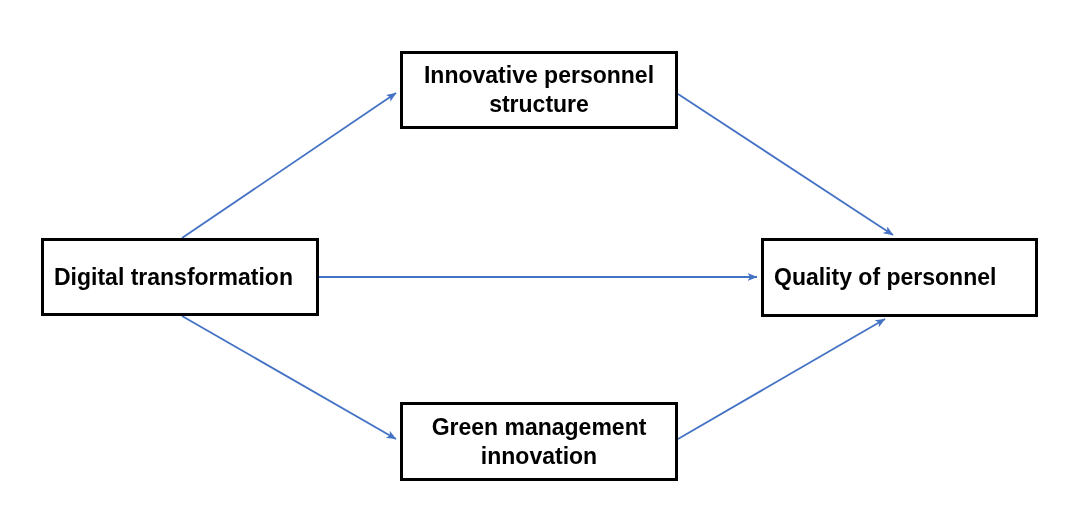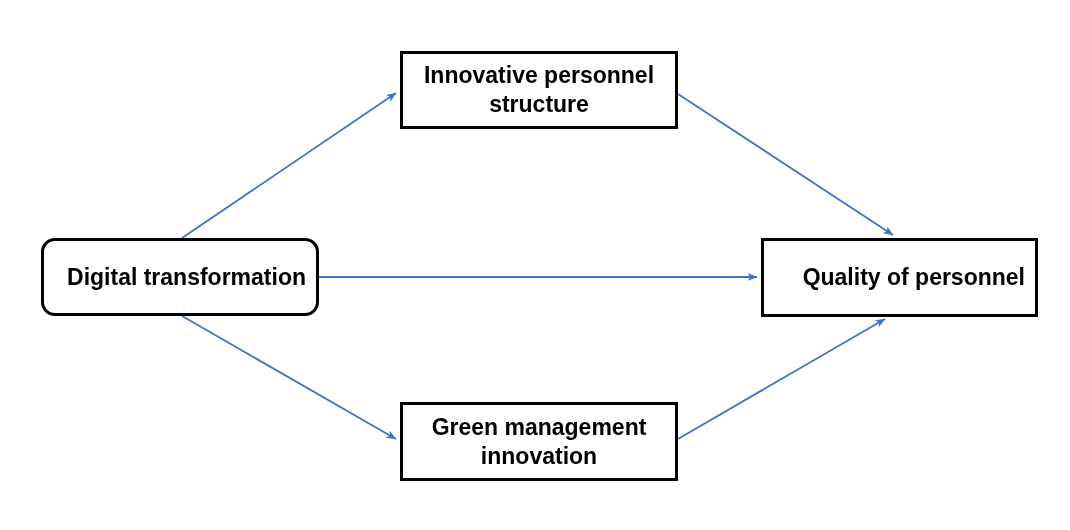--- a/index.html
+++ b/index.html
@@ -22,29 +22,29 @@
     width: 1070px;
     height: 530px;
   }
   .node {
     position: absolute;
     box-sizing: border-box;
     border: 3px solid #000000;
     background: #ffffff;
     display: flex;
     align-items: center;
-    justify-content: flex-end;
+    justify-content: flex-start;
     text-align: center;
     font-weight: bold;
     font-size: 23px;
     line-height: 1.25;
     color: #000000;
     padding: 2px 10px;
   }
-  .node-digital   { left: 41px;  top: 238px; width: 278px; height: 78px; border-radius: 14px; }
+  .node-digital   { left: 41px;  top: 238px; width: 278px; height: 78px; }
   .node-personnel { left: 400px; top: 51px;  width: 278px; height: 78px; }
   .node-green     { left: 400px; top: 402px; width: 278px; height: 79px; }
   .node-quality   { left: 761px; top: 238px; width: 277px; height: 79px; }
   .edge-line { stroke: #4472C4; stroke-width: 1.8; fill: none; }
 </style>
 </head>
 <body>
 
 <div class="canvas">
 

